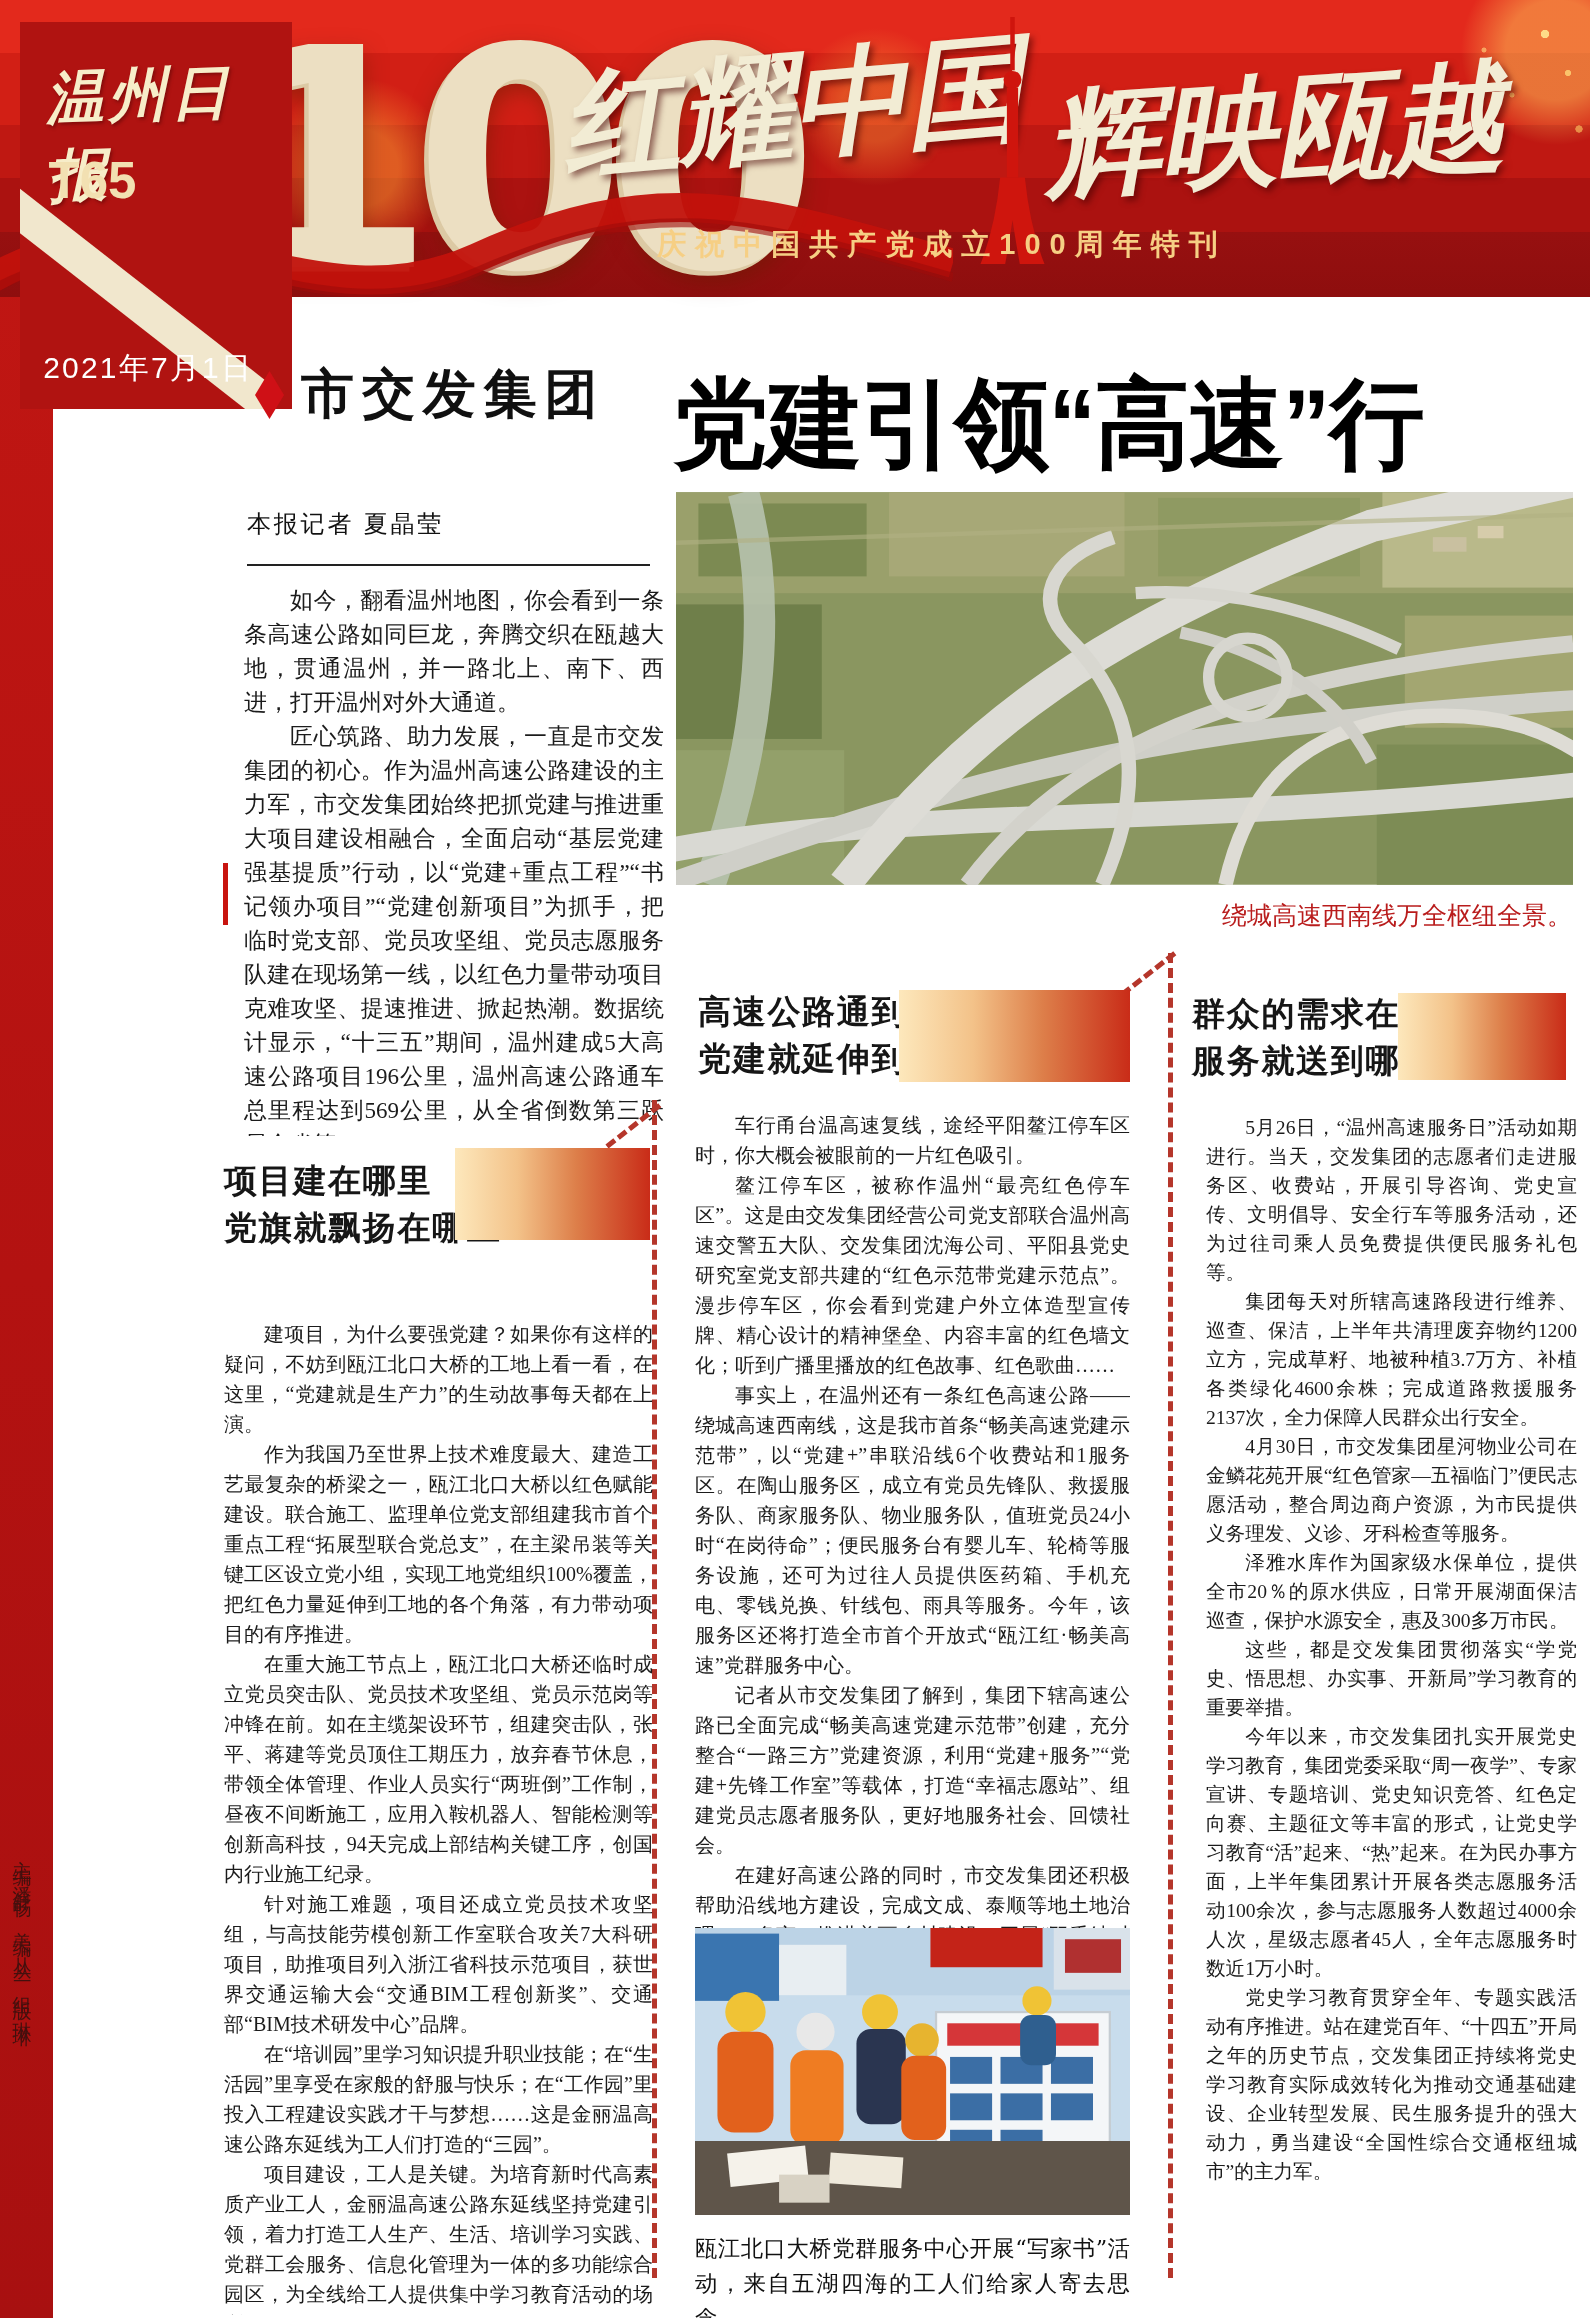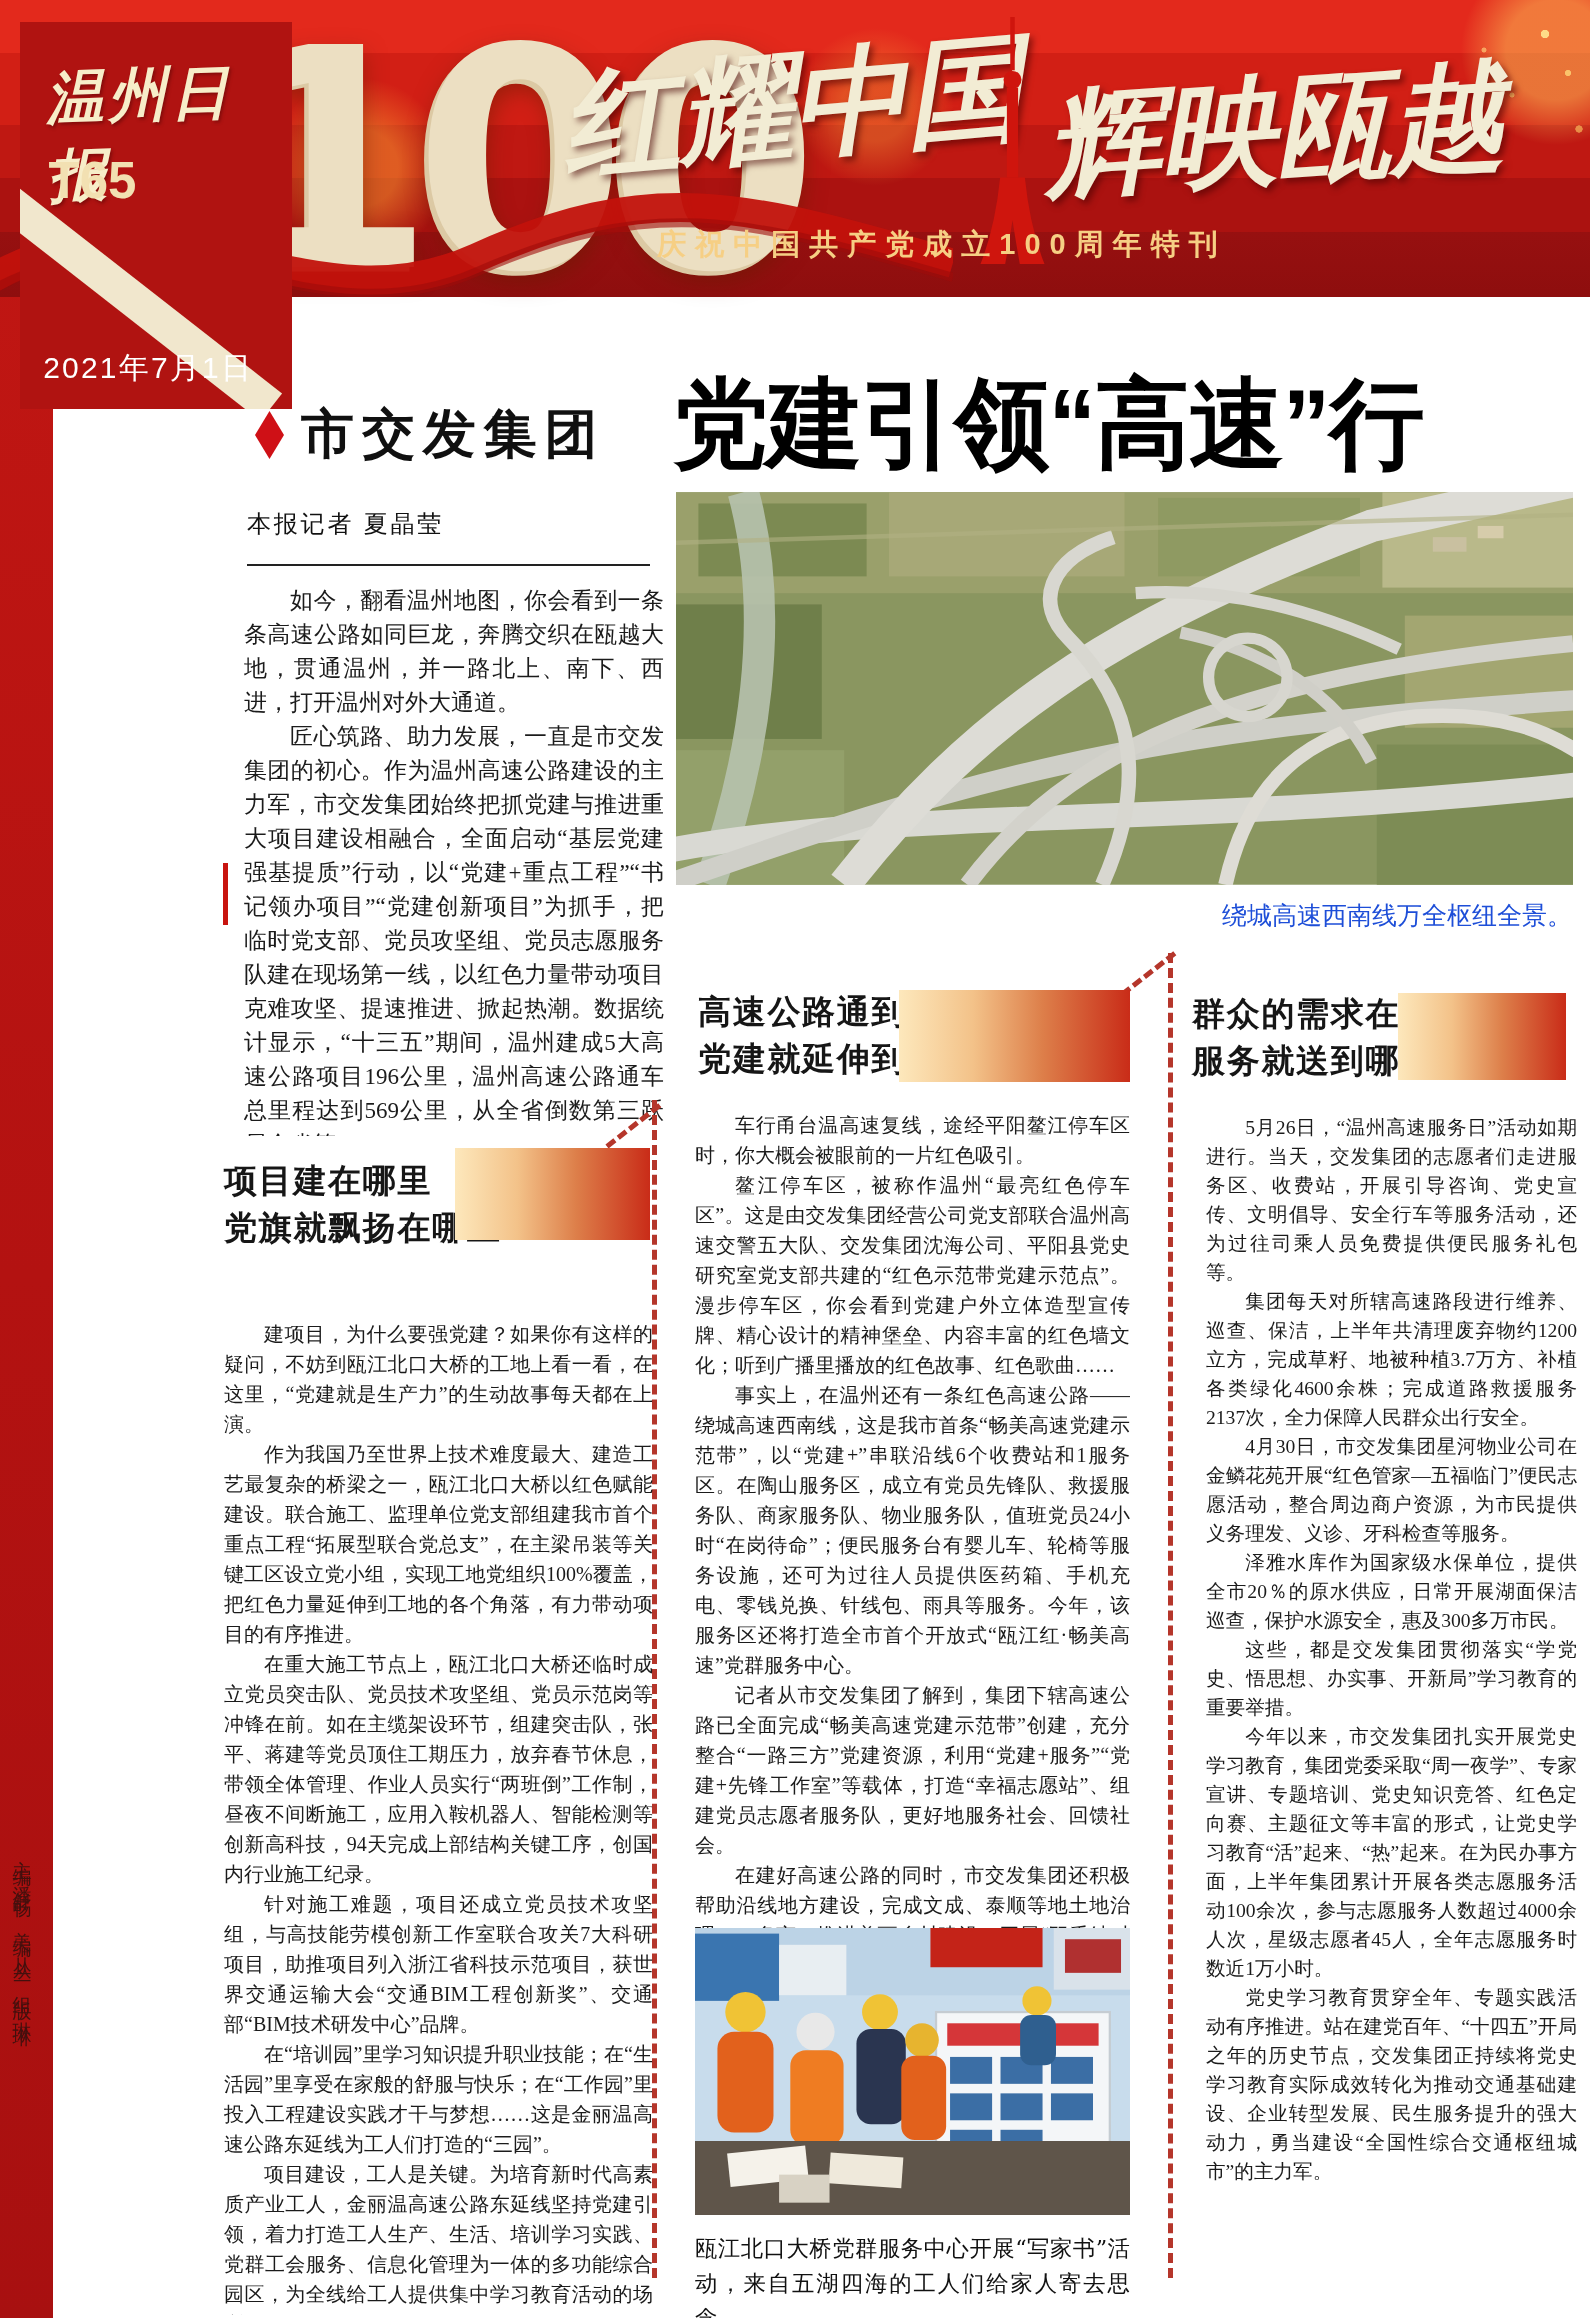--- a/index.html
+++ b/index.html
@@ -42,21 +42,21 @@
       text-shadow:-4.5px 4.5px 0 #dcc9a4, 0 10px 22.4px rgba(100,30,0,.5);}
   .ribbon-red{position:absolute;left:0;top:0;width:953px;height:297px;}
   .callig{position:absolute;font-weight:700;font-style:italic;color:#f2ecd4;font-family:"DejaVu Serif",serif;
       text-shadow:3.4px 4.5px 6.7px rgba(70,0,0,.55);letter-spacing:-2.2px;white-space:nowrap;}
   .callig-left{left:561px;top:29px;font-size:117px;transform:rotate(-5deg);}
   .callig-right{left:1044px;top:52px;font-size:117px;transform:rotate(-4deg);}
   .tower{position:absolute;left:976px;top:17px;}
   .banner-subtitle{position:absolute;left:639px;top:225px;width:606px;text-align:center;font-size:29px;
       font-weight:700;color:#f6cf84;letter-spacing:9px;font-family:"Liberation Sans",sans-serif;}
   
-  .section-row{position:absolute;left:255px;top:359px;display:flex;align-items:center;gap:17px;margin-top:40px;}
+  .section-row{position:absolute;left:255px;top:359px;display:flex;align-items:center;gap:17px;}
   .diamond{width:29px;height:48px;background:#cf1016;
       clip-path:polygon(50% 0,100% 50%,50% 100%,0 50%);}
   .section-label{font-size:53px;letter-spacing:7.9px;color:#101010;font-weight:600;}
   .main-headline{position:absolute;left:673px;top:359px;font-size:95px;font-weight:900;color:#000;
       font-family:"Liberation Sans",sans-serif;letter-spacing:-1.1px;transform:scaleY(1.04);transform-origin:top left;white-space:nowrap;}
   .byline{position:absolute;left:247px;top:508px;font-size:24px;letter-spacing:2.8px;color:#111;
       font-family:"Liberation Sans",sans-serif;}
   .byline-rule{position:absolute;left:247px;top:564px;width:403px;height:2.2px;background:#222;}
   
   .intro{position:absolute;left:244px;top:584px;width:420px;height:552px;overflow:hidden;
@@ -79,21 +79,21 @@
   .bar-right{left:1398px;top:993px;width:168px;height:87px;}
   
   .vdash{position:absolute;width:0;border-left:5px dashed #b5362b;}
   .vdash-a{left:652px;top:1100px;height:1178px;}
   .vdash-b{left:1168px;top:953px;height:1325px;}
   .ddash{position:absolute;height:0;border-top:5px dashed #b5362b;transform-origin:left center;}
   .ddash-a{left:607px;top:1144px;width:67px;transform:rotate(-38deg);}
   .ddash-b{left:1122px;top:992px;width:67px;transform:rotate(-38deg);}
   
   .photo-top{position:absolute;left:676px;top:492px;width:897px;height:393px;overflow:hidden;}
-  .caption-top{position:absolute;left:676px;top:899px;width:896px;text-align:right;font-size:25px;color:#1d4ed8;}
+  .caption-top{position:absolute;left:676px;top:899px;width:896px;text-align:right;font-size:25px;color:#b91c1c;}
   .photo-mid{position:absolute;left:695px;top:1928px;width:435px;height:287px;overflow:hidden;}
   .caption-bottom{position:absolute;left:695px;top:2231px;width:435px;font-size:22.4px;line-height:35px;text-align:justify;color:#111;}
   svg{display:block;}
 </style>
 </head>
 <body>
 
 <div id="page">
 
   <div class="left-strip"></div>

